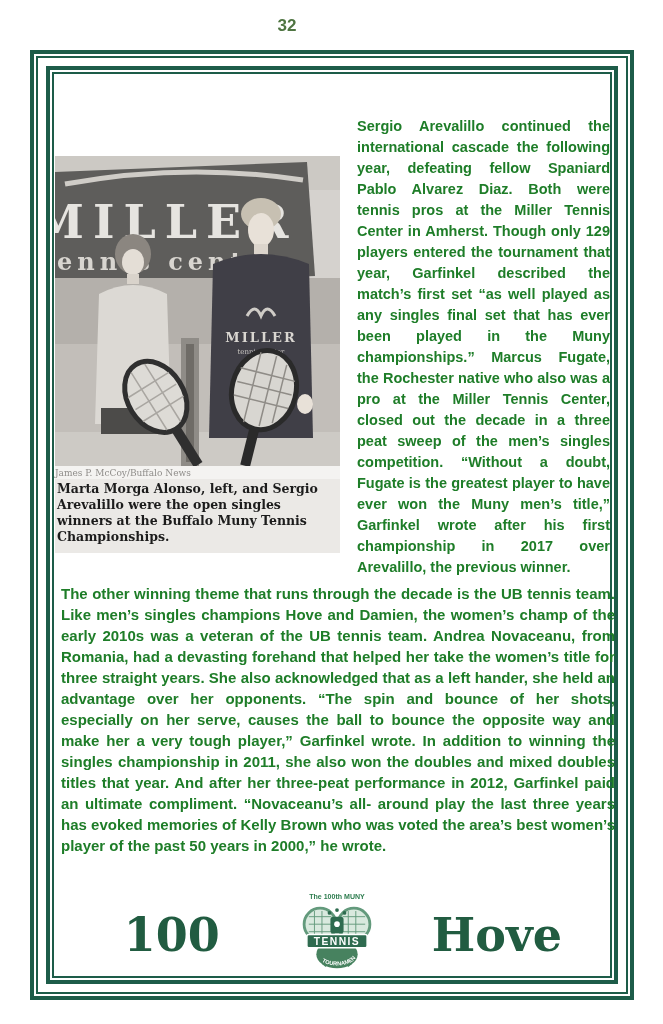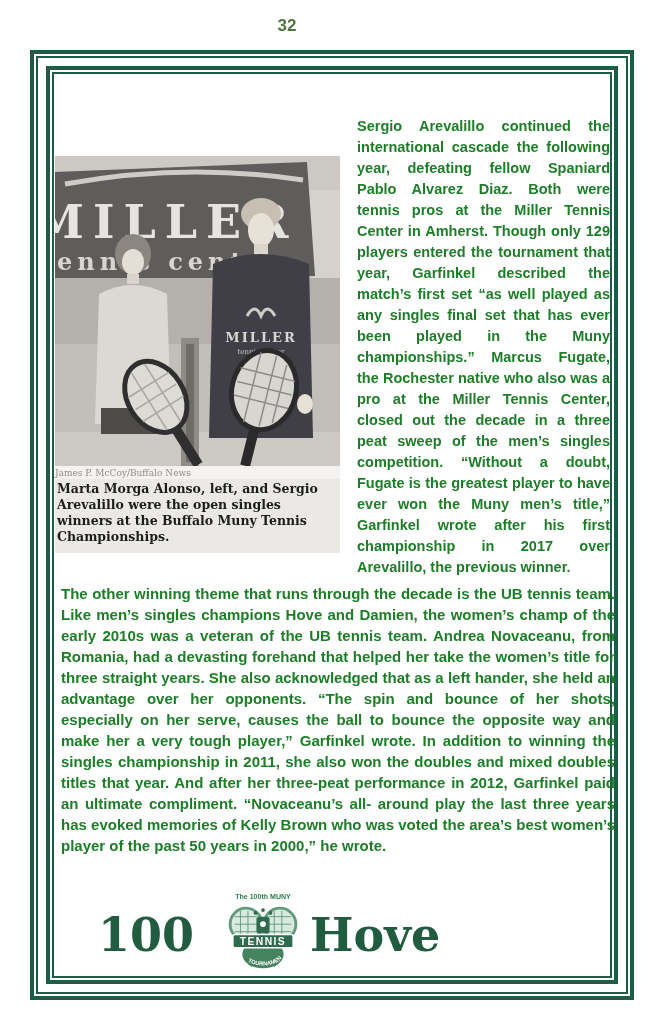--- a/index.html
+++ b/index.html
@@ -35,22 +35,22 @@
     font-size:9px;padding:2px 4px 1px 0;}
   .photo-caption{background:var(--caption-bg);color:#1c1c1c;
     font-family:"DejaVu Serif",serif;font-weight:bold;font-size:12.5px;
     line-height:16px;padding:2px 6px 8px 2px;}
 
   .main-para{position:absolute;left:1px;top:509px;width:554px;
     color:var(--green-body);font-weight:bold;font-size:15px;line-height:21px;
     text-align:justify;margin-left:6px;}
 
   .footer{position:absolute;left:0;top:815px;width:556px;height:92px;
-    display:flex;align-items:center;justify-content:flex-start;
-    padding:0 48px 0 44px;}
+    display:flex;align-items:center;justify-content:flex-end;
+    padding:0 48px 0 44px;gap:48px;}
   .footer-num,.footer-word{font-family:"DejaVu Serif",serif;font-weight:bold;
     font-size:46px;color:var(--green-footer);line-height:1;}
   .logo{width:94px;height:90px;margin-left:22px;}
 </style>
 </head>
 <body>
 
 <div class="page">
 
   <div class="page-number">32</div>

